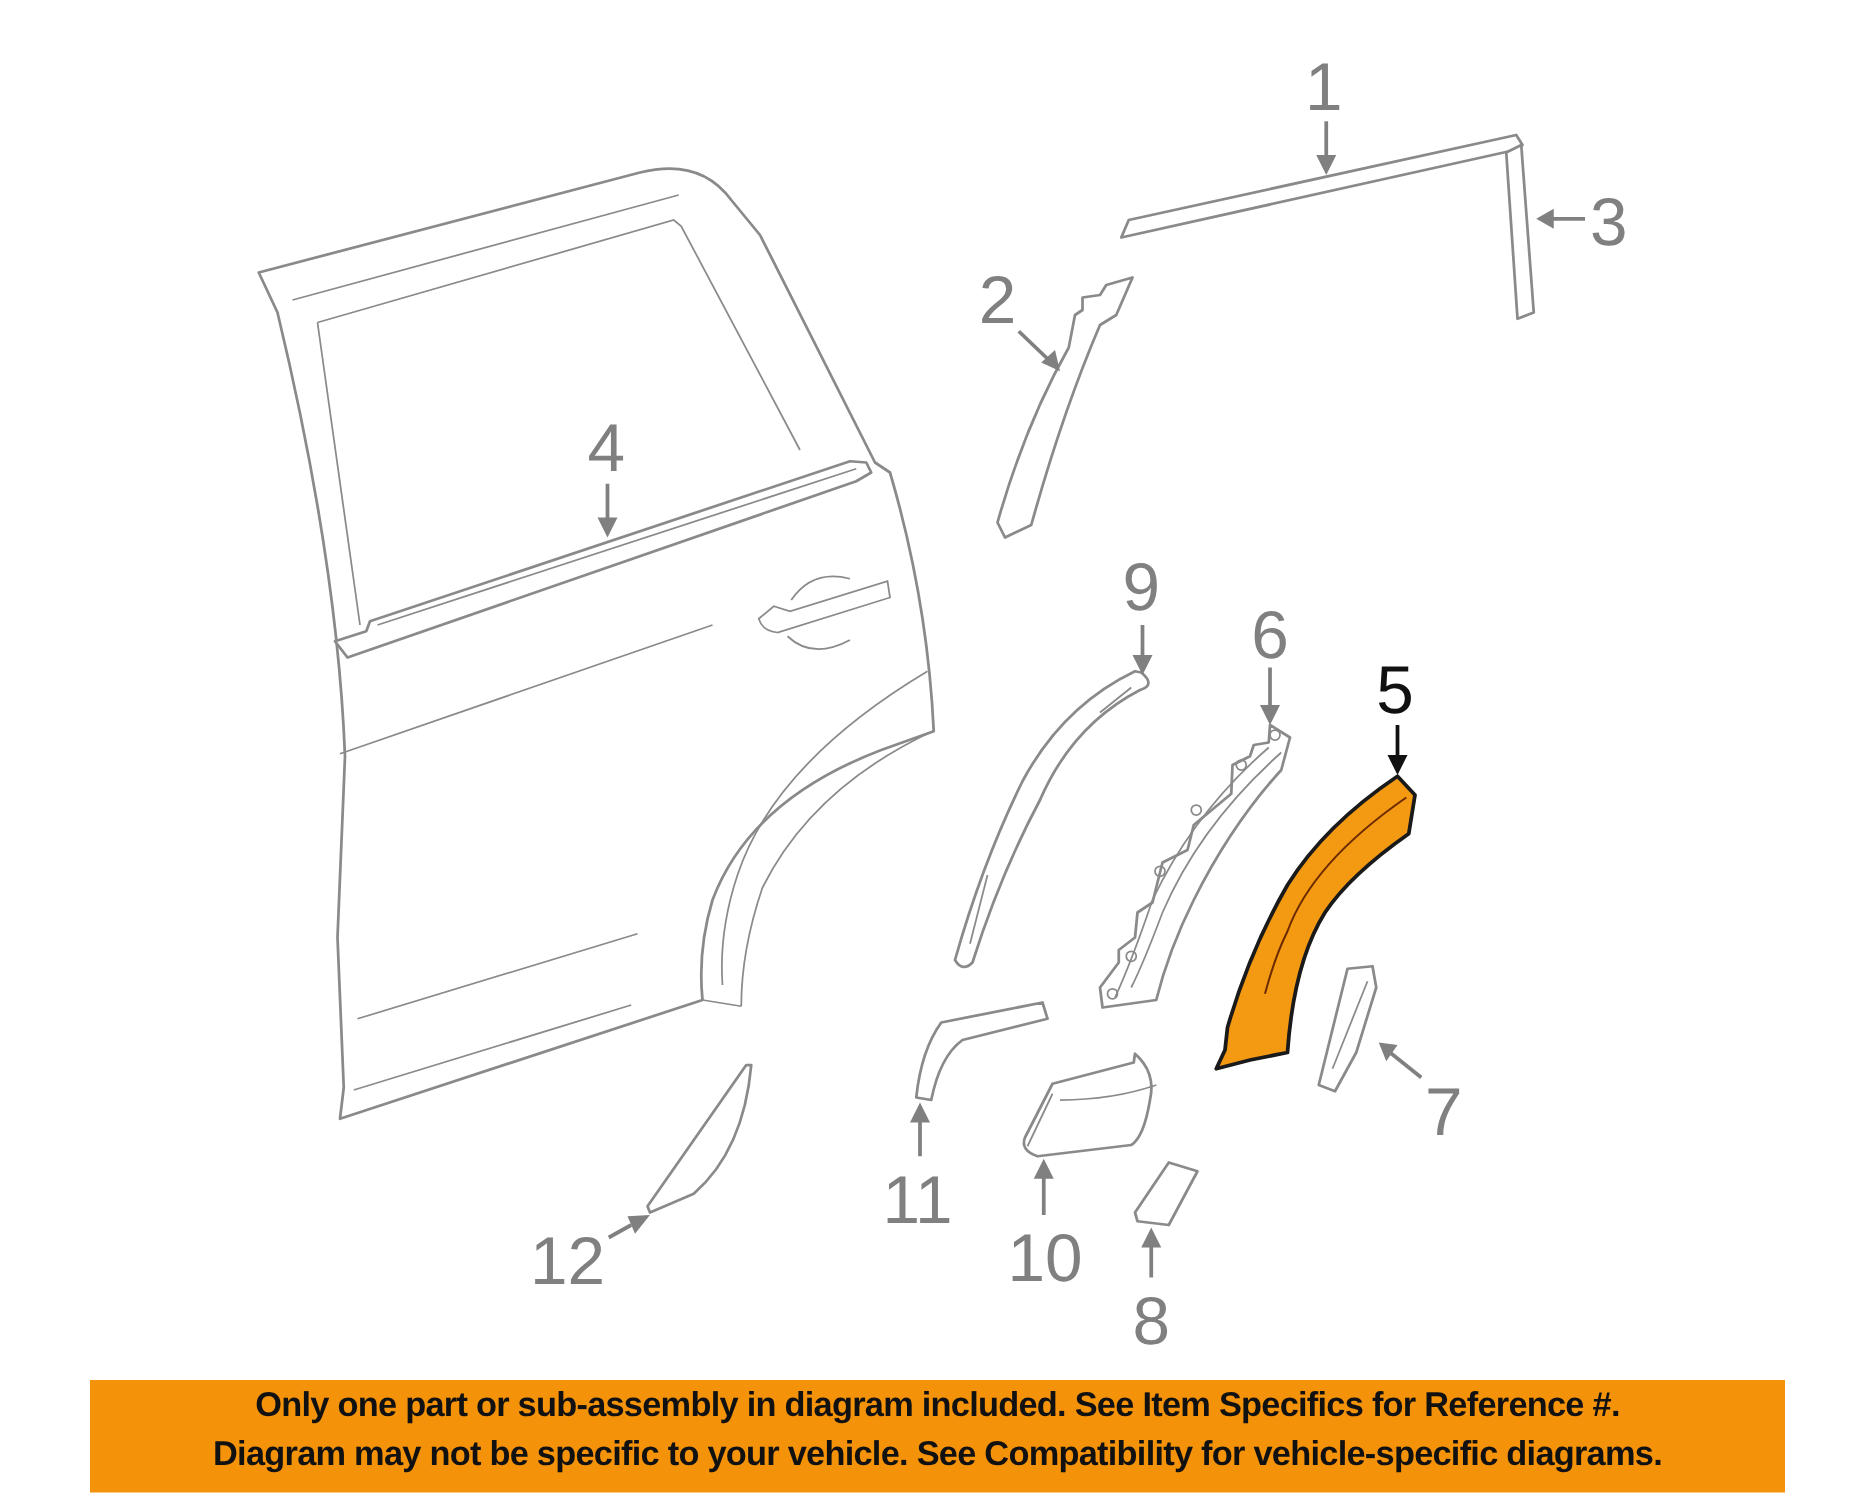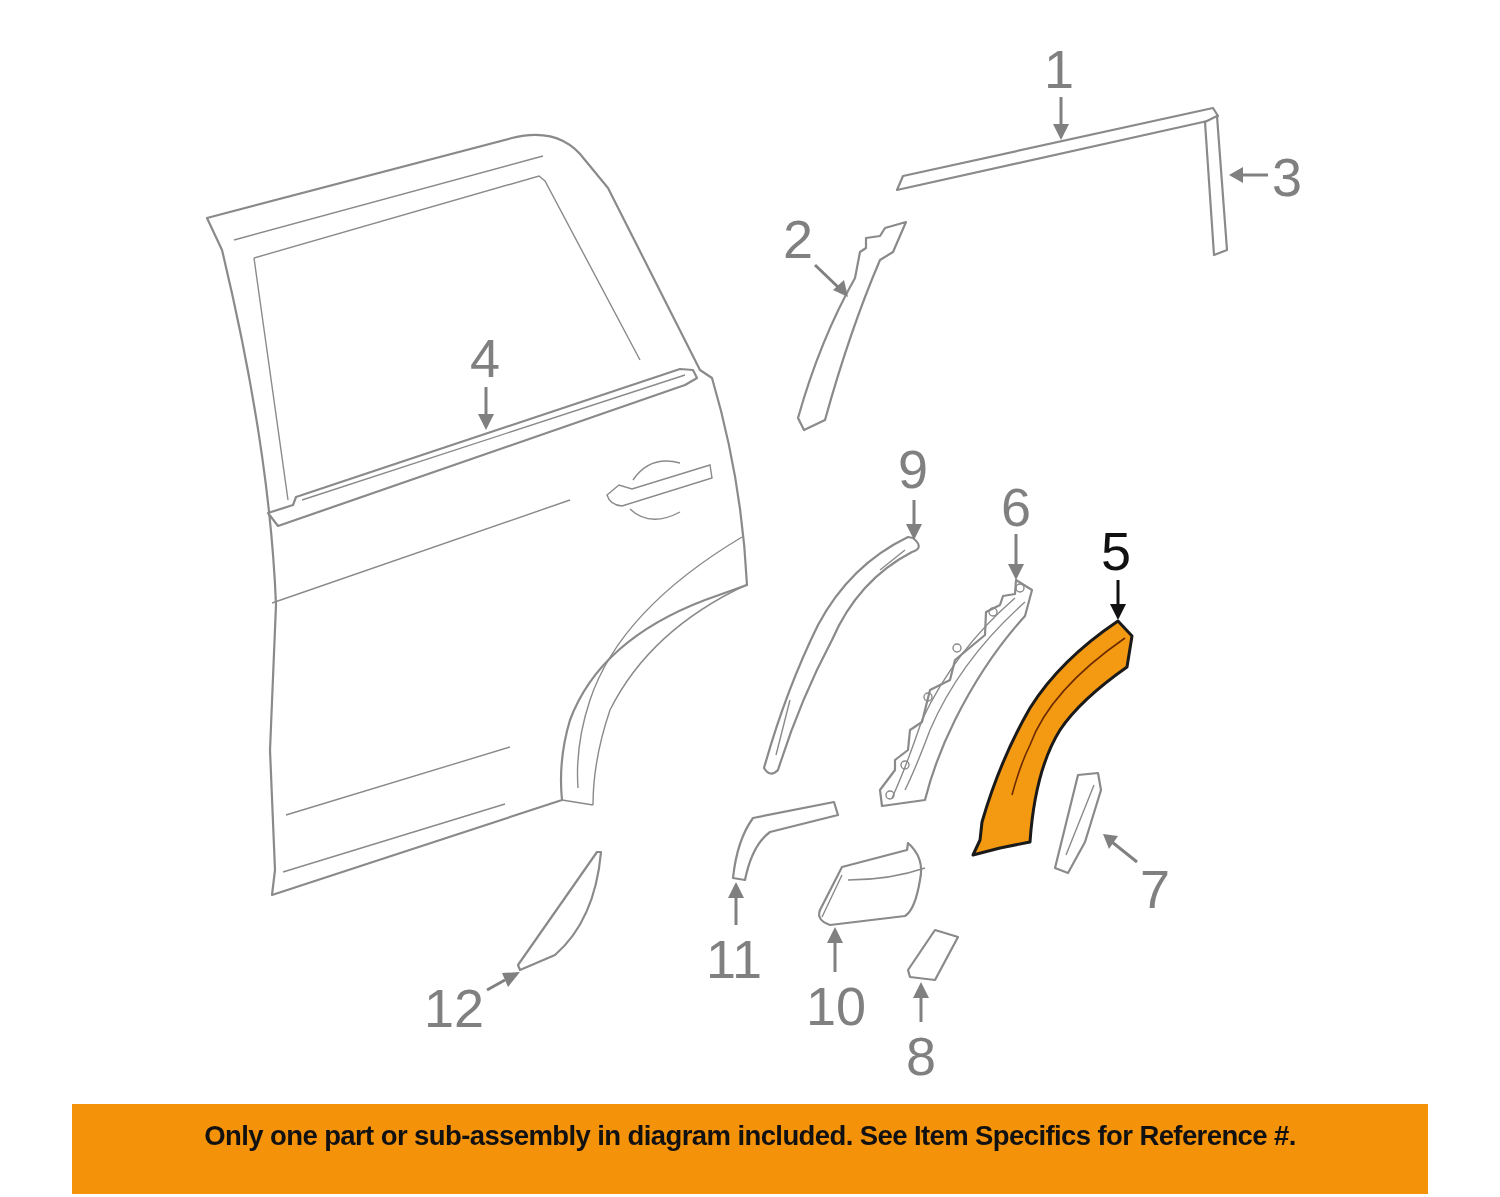--- a/index.html
+++ b/index.html
@@ -11,21 +11,21 @@
   .thin { fill: none; stroke: #8a8a8a; stroke-width: 1.4; }
   .lbl { font-family: "Liberation Sans", sans-serif; font-size: 54px; fill: #808080; }
   .lbl-active { fill: #111111; }
   .arrow { stroke: #808080; stroke-width: 3; fill: none; }
   .arrowhead { fill: #808080; }
   .arrow-active { stroke: #111111; }
   .arrowhead-active { fill: #111111; }
   .highlight { fill: #f49a12; stroke: #1a1a1a; stroke-width: 3; stroke-linejoin: round; }
   .highlight-line { fill: none; stroke: #6b2a00; stroke-width: 1.6; }
   #disclaimer { position: absolute; left: 72px; top: 1104px; width: 1356px; height: 90px;
-                box-sizing: border-box; padding: 12px 0 0 0; text-align: center; }
+                box-sizing: border-box; padding: 0 0 0 0; text-align: center; }
   #disclaimer .line { display: block; font-family: "Liberation Sans", sans-serif; font-weight: bold;
                       font-size: 27.5px; line-height: 39px; color: #111111; letter-spacing: -0.6px; white-space: nowrap; }
 </style>
 </head>
 <body>
 
 <svg id="diagram" viewBox="0 0 1500 1100" xmlns="http://www.w3.org/2000/svg">
 
   <g>
 
@@ -133,13 +133,14 @@
   <text class="lbl" x="1140" y="908">7</text>
   <text class="lbl" x="906" y="1075">8</text>
   <text class="lbl" x="898" y="488">9</text>
   <text class="lbl" x="806" y="1025">10</text>
   <text class="lbl" x="706" y="978">11</text>
   <text class="lbl" x="424" y="1027">12</text>
 </svg>
 
 <div id="disclaimer" style="background: rgb(244, 146, 10);">
   <span class="line">Only one part or sub-assembly in diagram included. See Item Specifics for Reference #.</span>
+  <span class="line">Diagram may not be specific to your vehicle. See Compatibility for vehicle-specific diagrams.</span>
 </div>
 
 </body></html>

